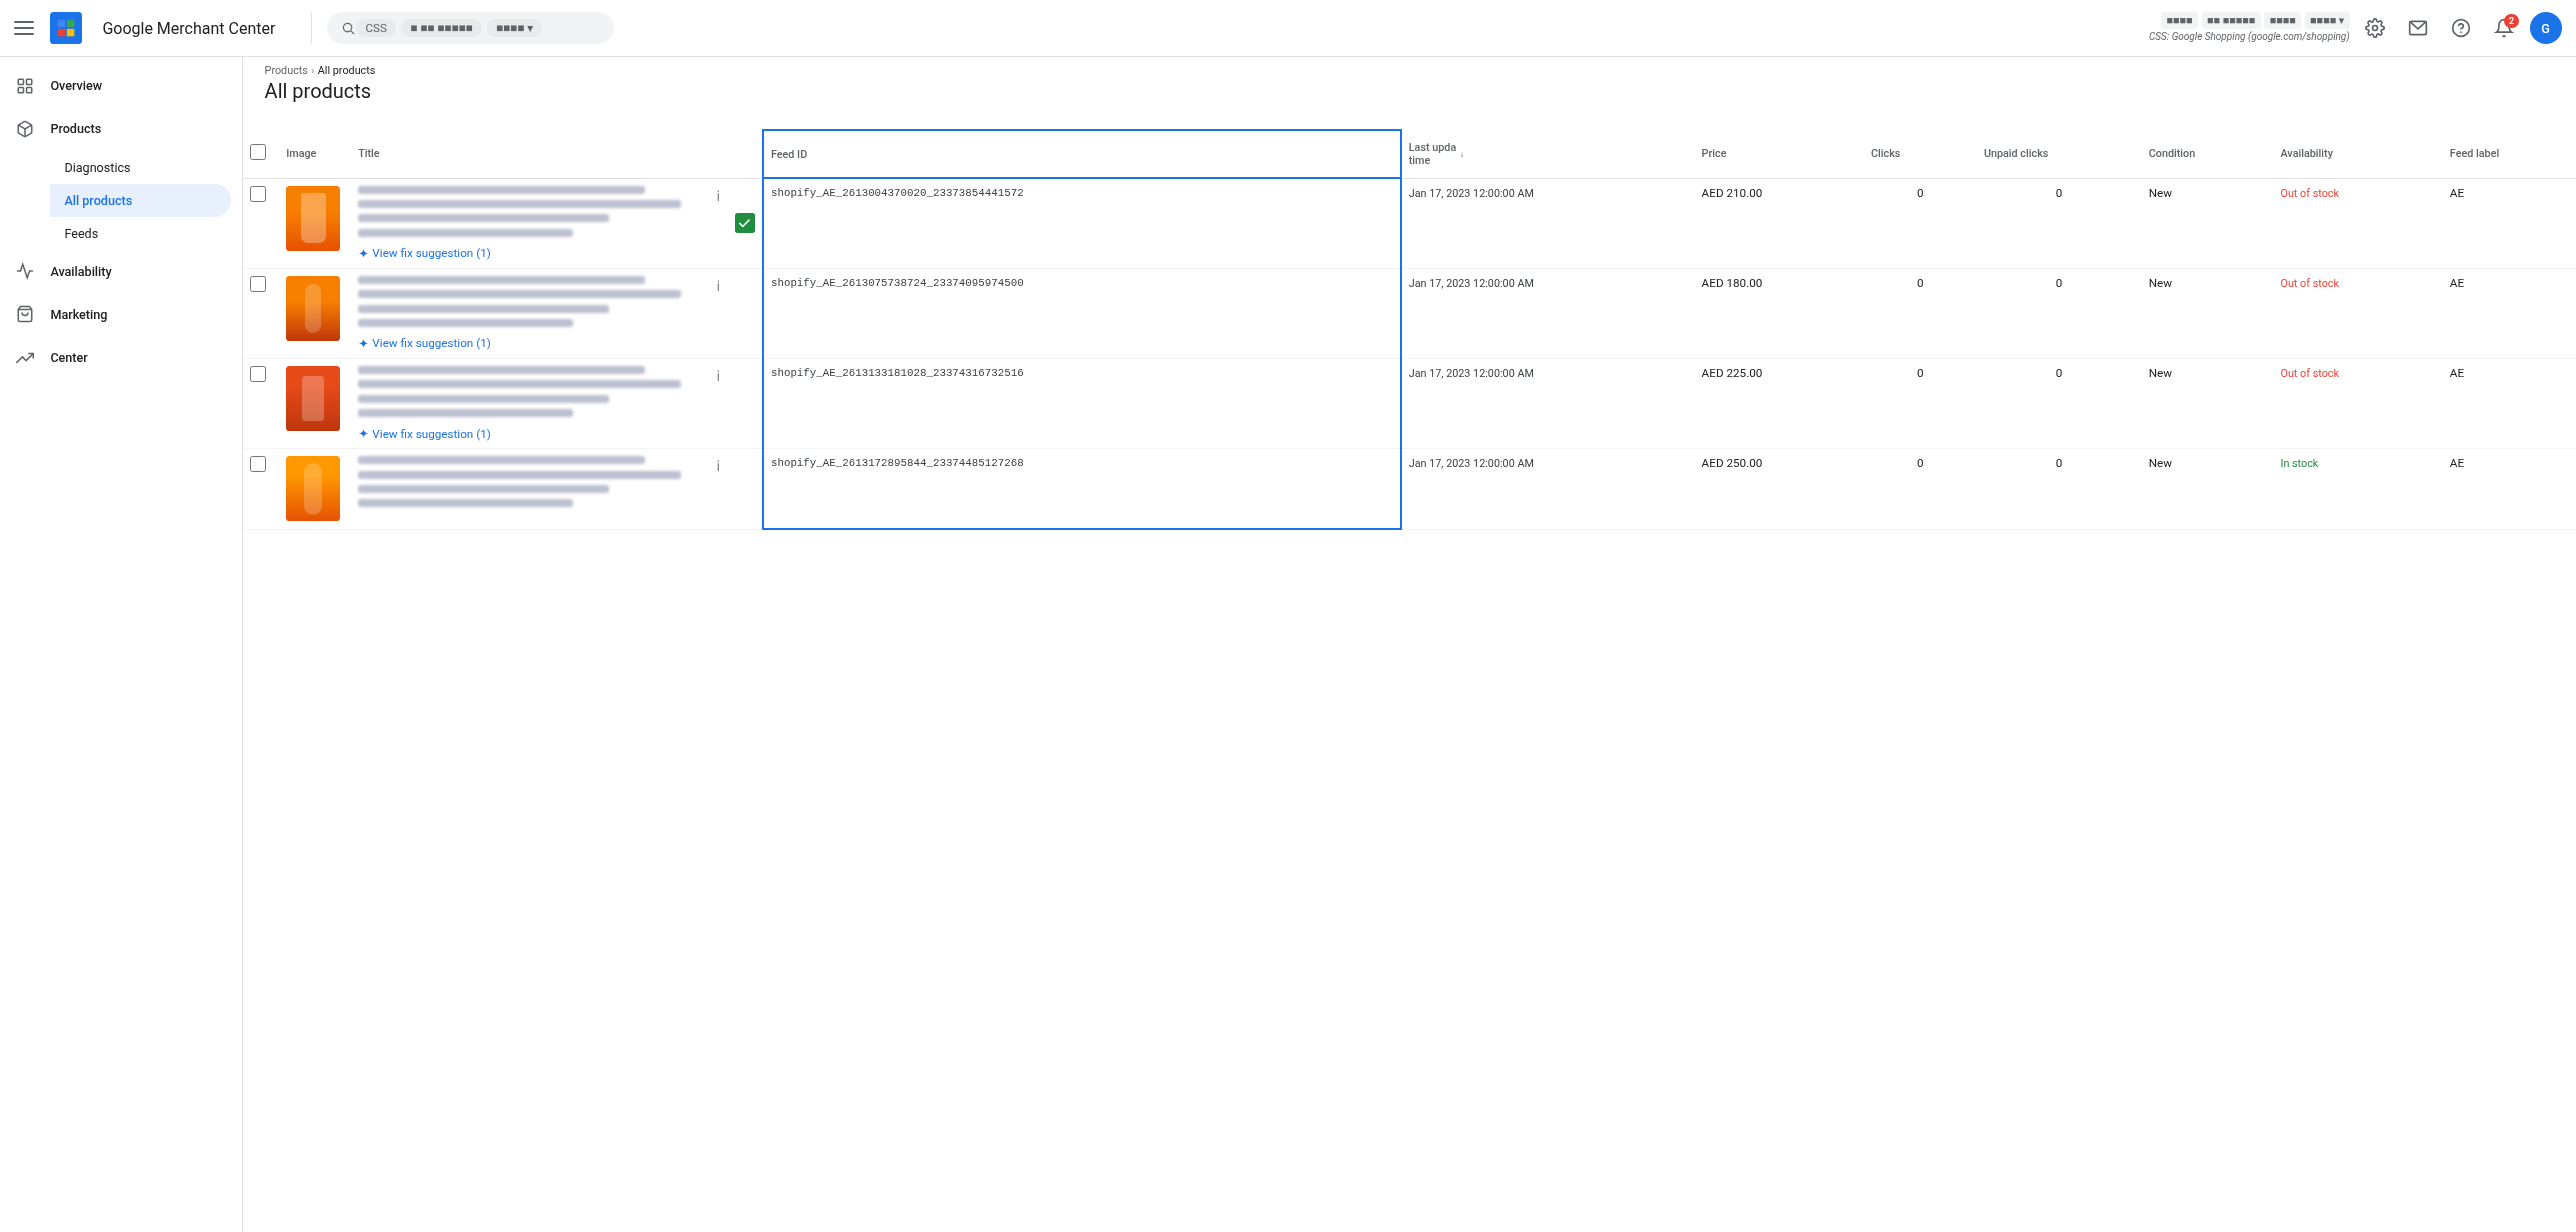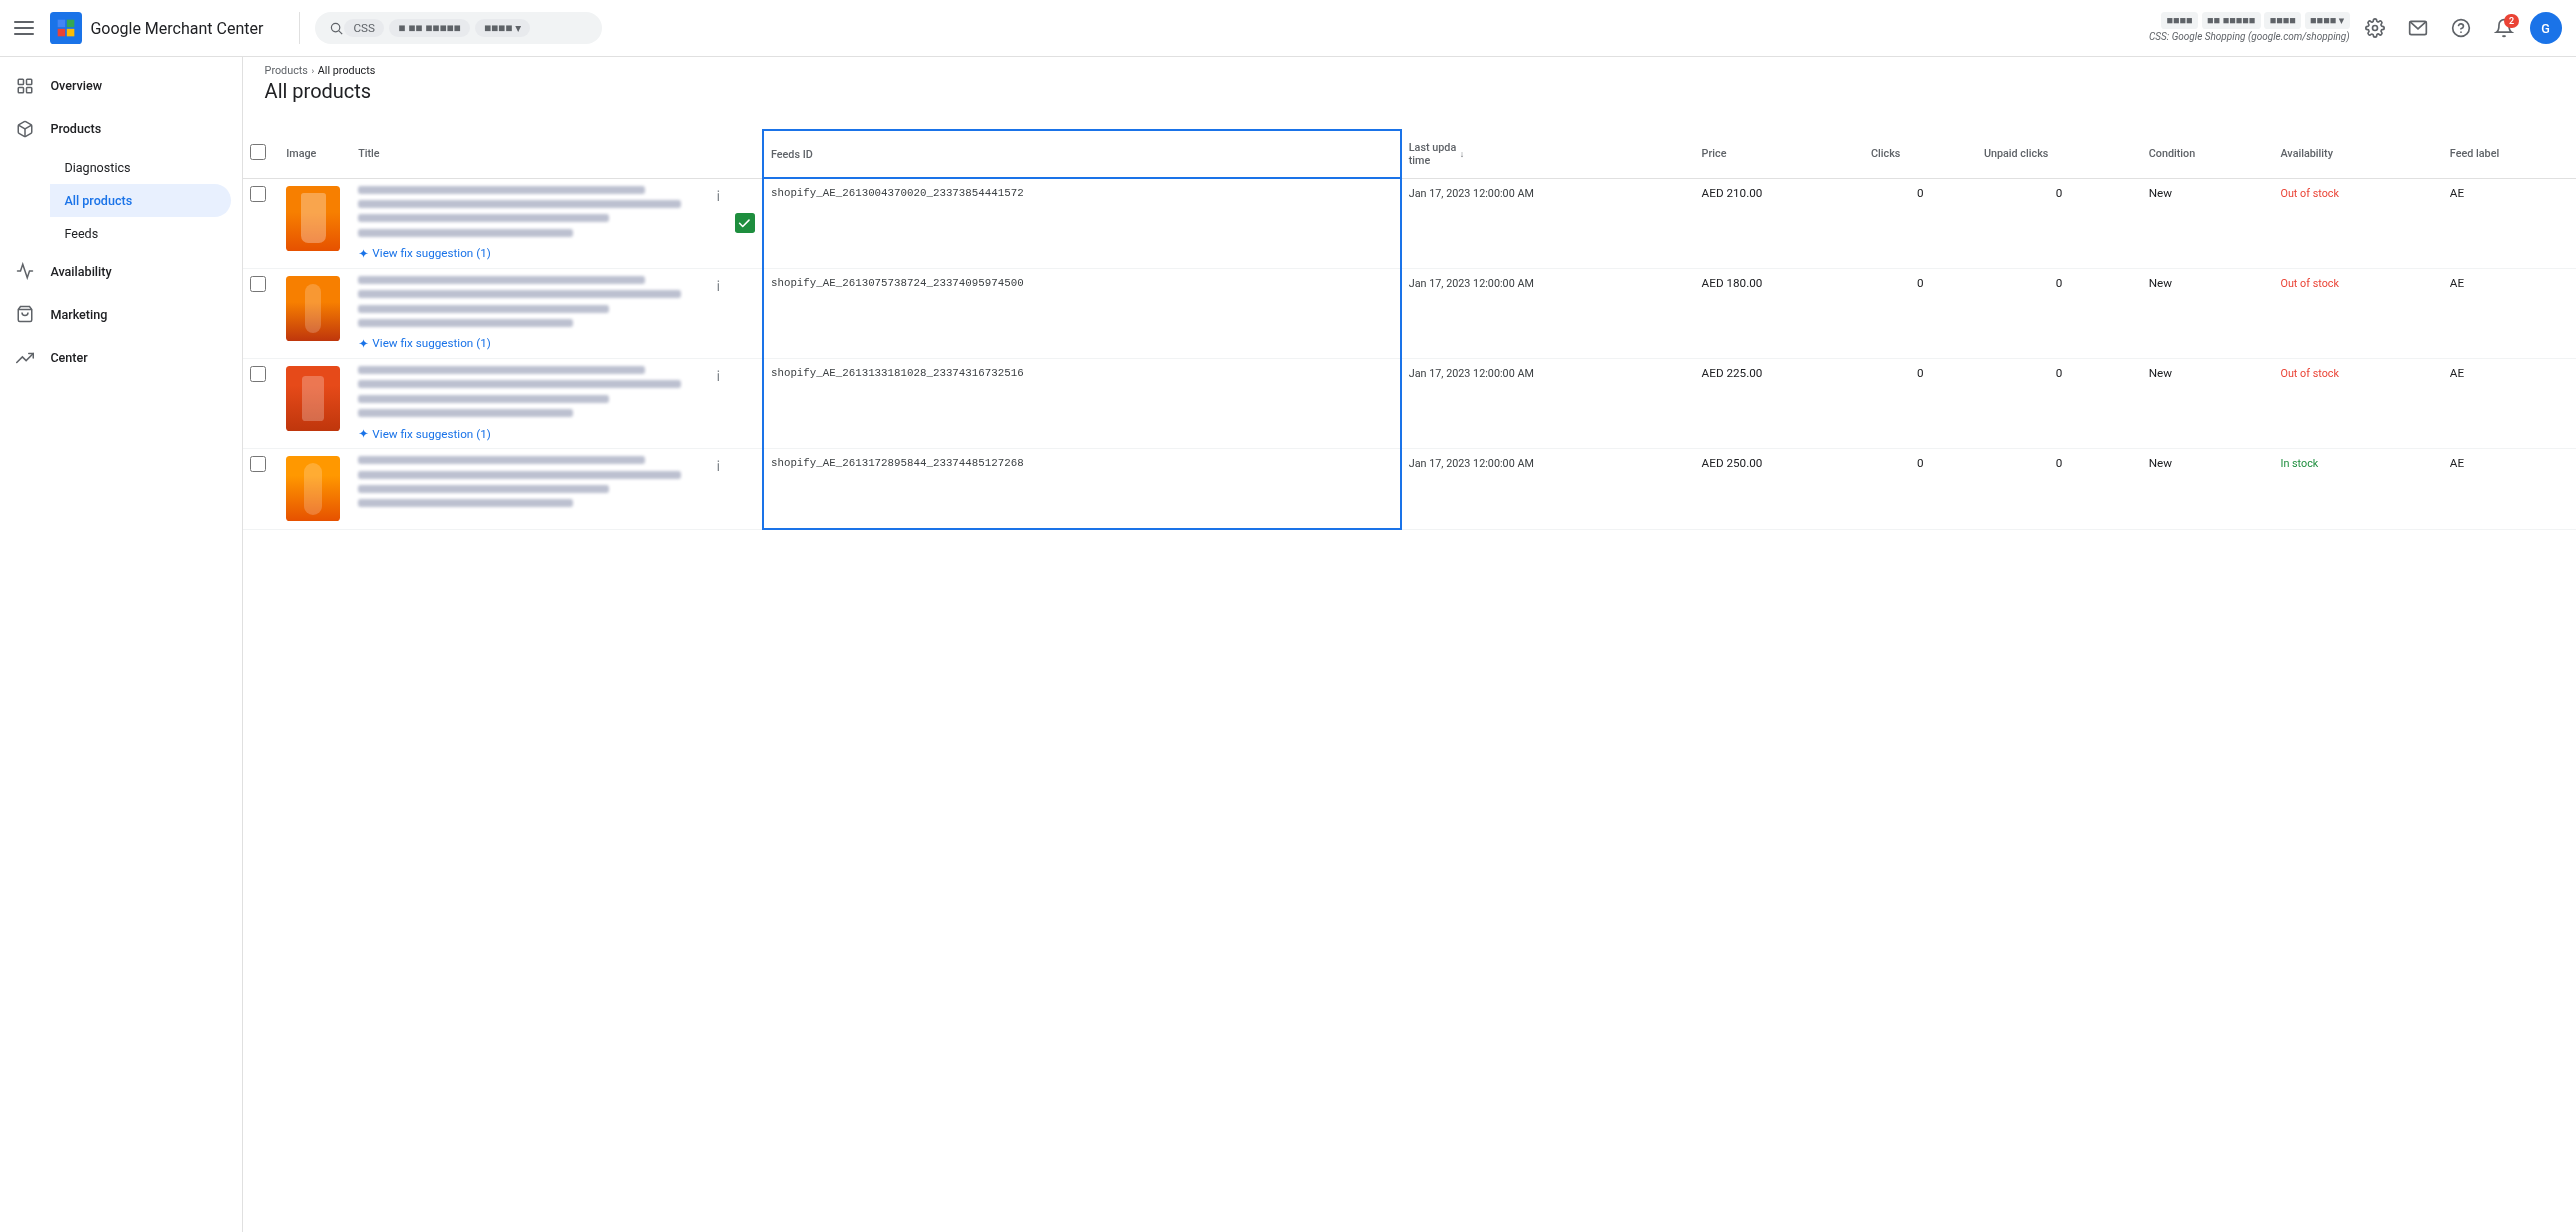--- a/index.html
+++ b/index.html
@@ -19,21 +19,21 @@
     }
     .hamburger-icon {
       width: 21.6px; height: 21.6px;
       display: flex; flex-direction: column; justify-content: center; gap: 4.5px;
       cursor: pointer; margin-right: 14.4px;
     }
     .hamburger-icon span {
       display: block; height: 1.8px; width: 20px; background: #5f6368; border-radius: 0.9px;
     }
     .logo-area {
-      display: flex; align-items: center; gap: 8px; margin-right: 21.6px;
+      display: flex; align-items: center; gap: 20px; margin-right: 21.6px;
     }
     .logo-square {
       width: 32px; height: 32px; background: #1a73e8; border-radius: 3.6px;
       display: flex; align-items: center; justify-content: center;
     }
     .logo-square svg { width: 20px; height: 20px; }
     .logo-text { font-size: 16px; font-weight: 400; color: #202124; white-space: nowrap; }
     .header-divider { width: 0.9px; height: 32px; background: #e0e0e0; margin: 0 14.4px; }
     .header-search-area {
       display: flex; align-items: center; background: #f1f3f4; border-radius: 21.6px;
@@ -384,21 +384,21 @@
           <input type="checkbox" class="checkbox" style="">
         </th>
         <th class="col-image">
           <span>Image</span>
         </th>
         <th class="col-title">
           <span>Title</span>
         </th>
         <th style="width:32px;"></th>
         <th class="th-itemid">
-          <span>Feeds ID</span>
+          <span>Feed ID</span>
         </th>
         <th class="col-updated">
           <div class="th-with-sort">
             <span>Last upda<br>time</span>
             <span class="sort-icon">↓</span>
           </div>
         </th>
         <th class="col-price">
           <span>Price</span>
         </th>

